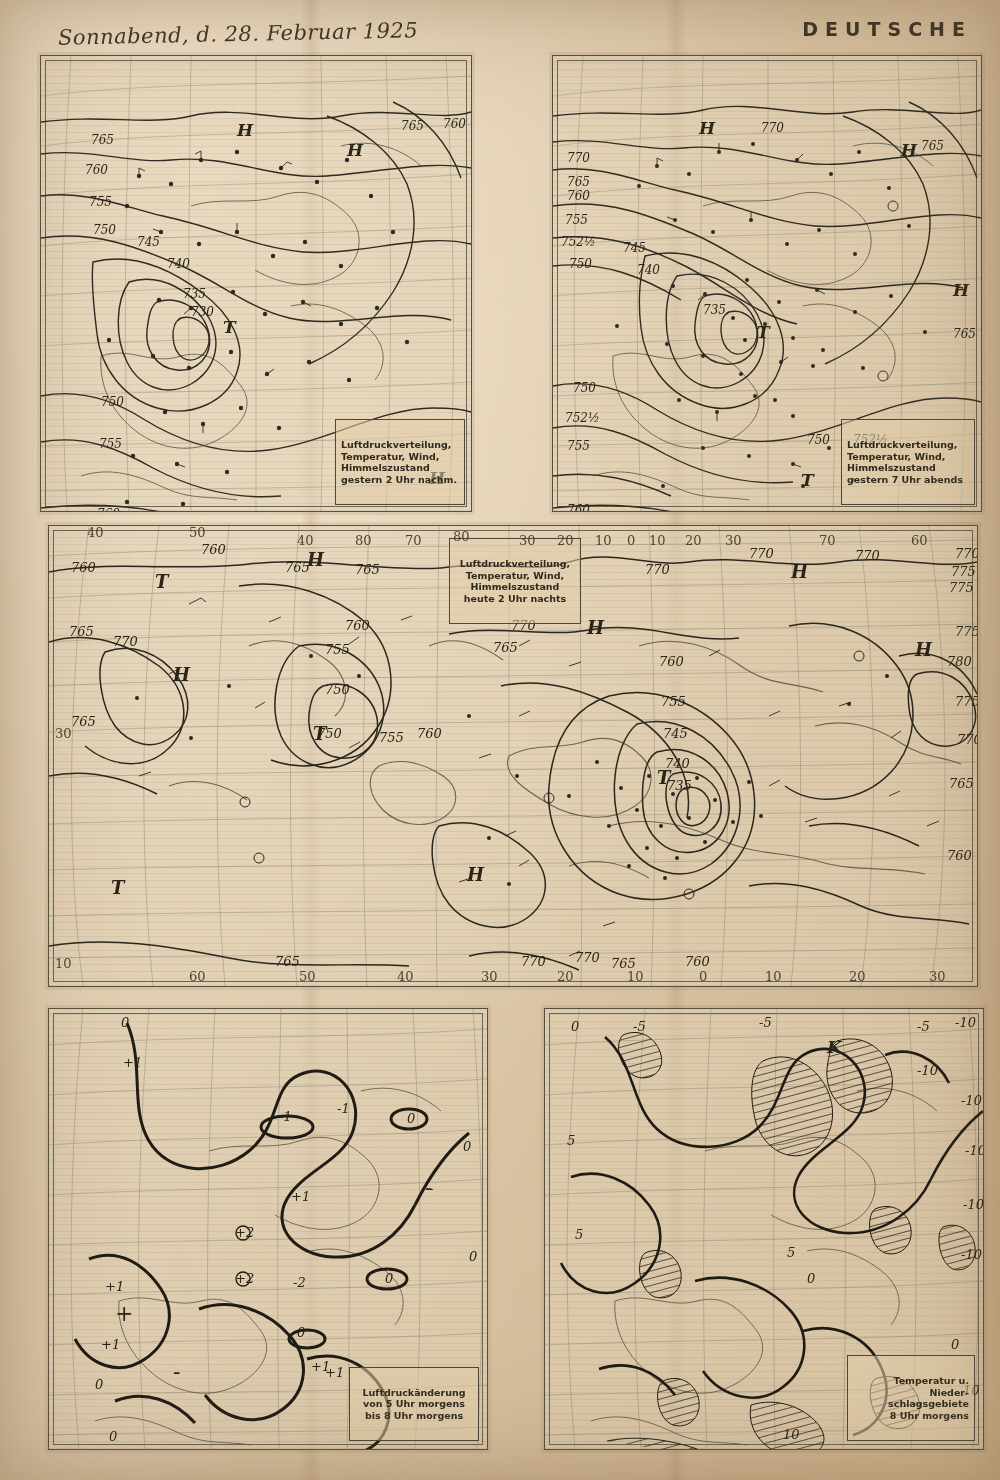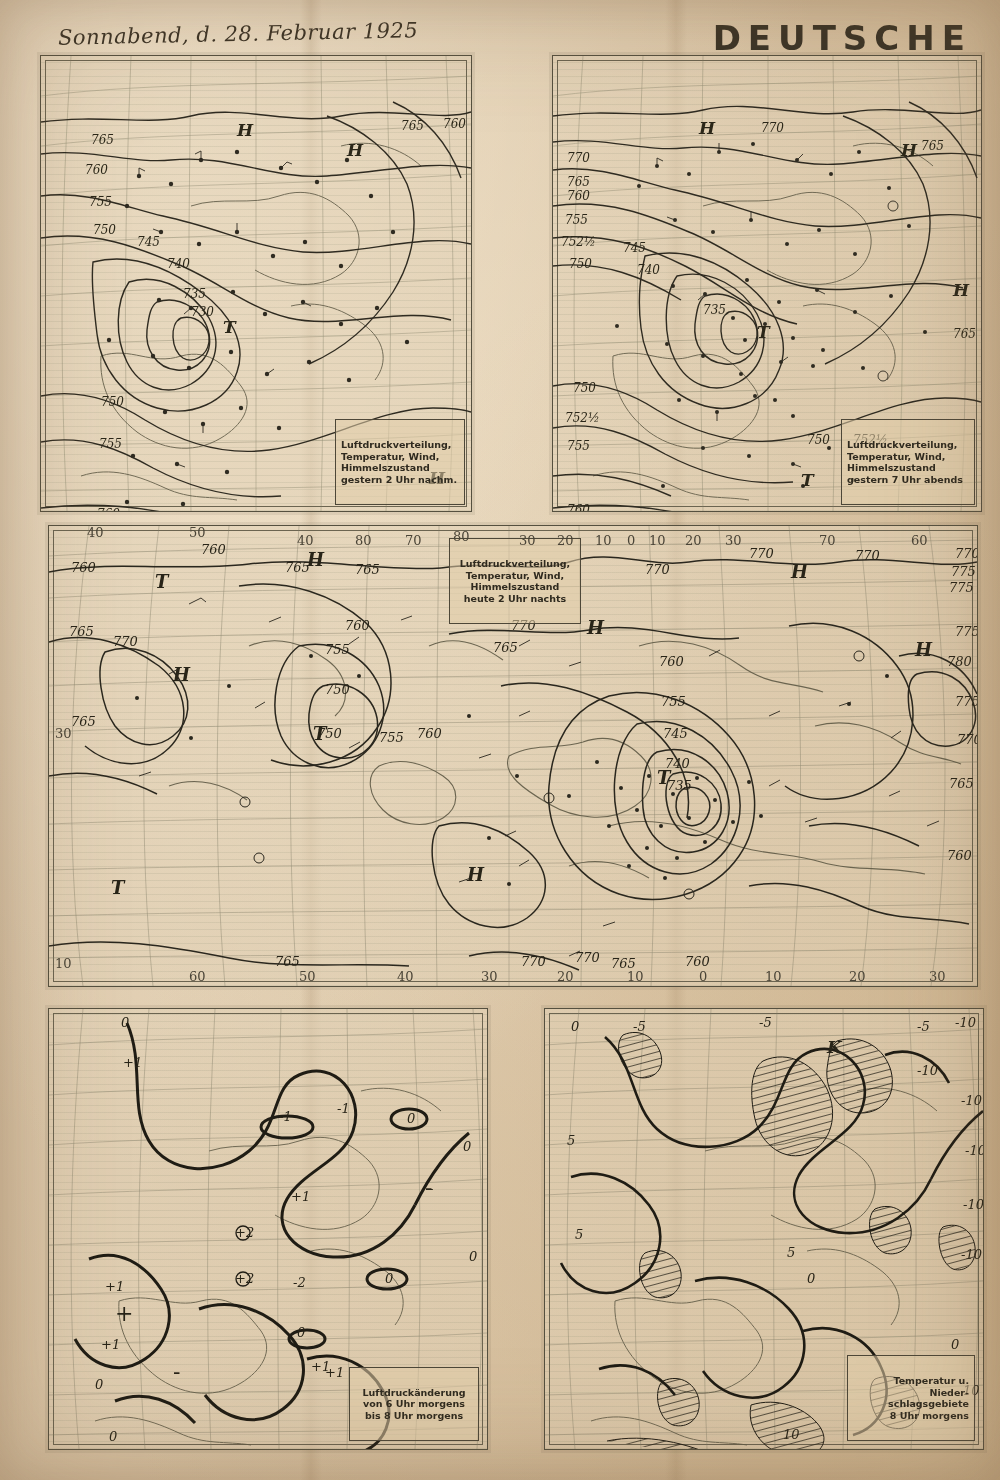--- a/index.html
+++ b/index.html
@@ -38,21 +38,21 @@
     font-style:italic;
     font-size:21px;
     color:#3b3326;
     letter-spacing:0.5px;
     transform:rotate(-1.2deg);
     white-space:nowrap;
   }
   .hdr-title{
     position:absolute;right:28px;top:18px;
     font-family:"DejaVu Sans", sans-serif;
-    font-size:34px;
+    font-size:19px;
     font-weight:700;
     letter-spacing:7px;
     color:#3a3326;
     white-space:nowrap;
   }
 
   
   .panel{
     position:absolute;
     border:1.5px solid #55503f;
@@ -670,21 +670,21 @@
         <text x="276" y="368">+1</text>
       <text x="380" y="184">-</text>
     </g>
     <g font-family="DejaVu Serif, serif" font-size="22" fill="#282418">
       <text x="66" y="312">+</text>
         <text x="124" y="370">-</text>
         <text x="376" y="186">-</text>
     </g>
   </svg>
   <div class="caption center" style="right:8px;bottom:8px;width:118px;">Luftdruckänderung
-von 6 Uhr morgens
+von 5 Uhr morgens
 bis 8 Uhr morgens</div>
 </div>
 
 <div class="panel" style="left:544px;top:1008px;width:438px;height:440px;">
   <div class="inner-frame"></div>
   <svg class="mapsvg" viewBox="0 0 438 440" preserveAspectRatio="none">
     <defs>
       <pattern id="hatch" width="7" height="7" patternUnits="userSpaceOnUse" patternTransform="rotate(75)">
         <line x1="0" y1="0" x2="0" y2="7" stroke="#1f1c14" stroke-width="1.4"></line>
       </pattern>

